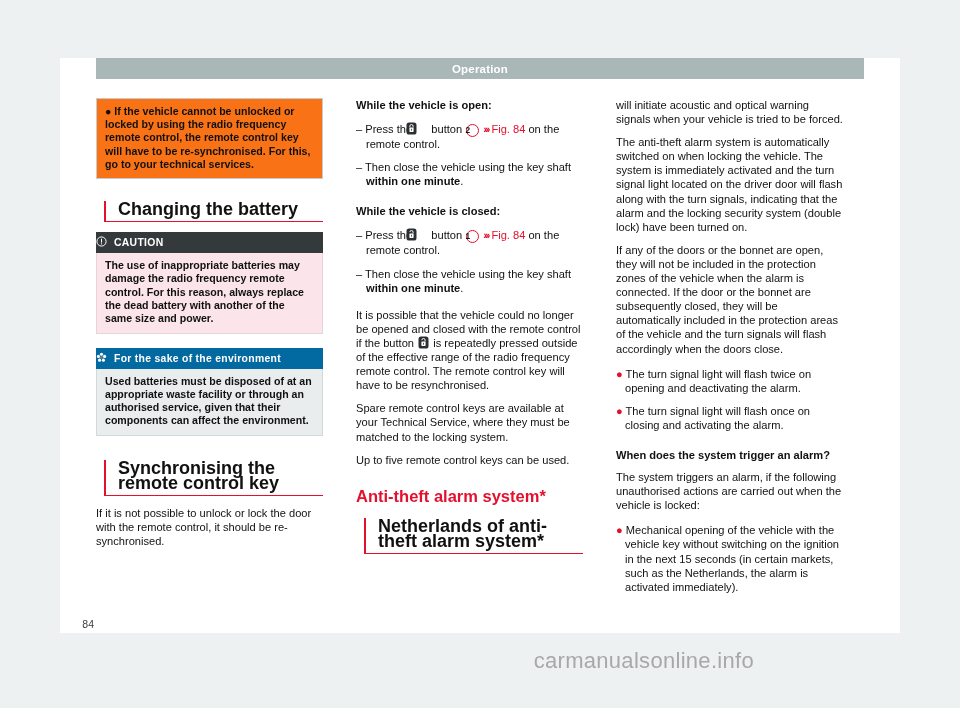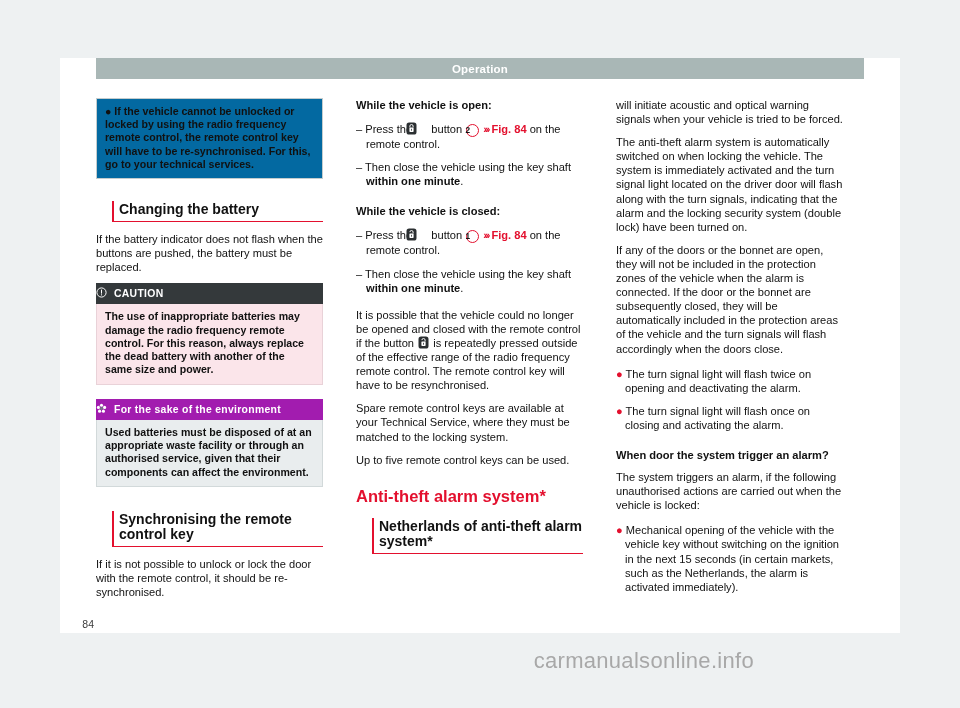--- a/index.html
+++ b/index.html
@@ -51,49 +51,49 @@
   .h1{
     color:#e3102e;
     font-size:16.5px;
     font-weight:bold;
     margin:8px 0 12px 0;
     line-height:19px;
   }
   
   .h2{
     position:relative;
-    font-size:14px; font-weight:bold; color:#111;
+    font-size:18px; font-weight:bold; color:#111;
     line-height:15px;
-    padding:1px 0 4px 5px;
+    padding:1px 0 4px 12px;
     border-left:2.5px solid #e3102e;
     border-bottom:1.4px solid #e3102e;
-    margin:6px 0 10px 16px;
+    margin:6px 0 10px 8px;
   }
 
   
   .notebox{
     border:1px solid #c4cccd;
-    background:#0369a1;
+    background:#f97316;
     padding:6px 8px 7px 8px;
     margin:0 0 22px 0;
     font-size:10.6px; line-height:13.2px;
     font-weight:bold; color:#111;
   }
   .notebox .bullet{color:#111; font-weight:bold;}
 
   
   .panel{margin:0 0 14px 0;}
   .panel-head{
     display:flex; align-items:center; gap:7px;
     padding:3px 0; height:15px;
     font-size:10.4px; font-weight:bold; color:#ffffff;
     letter-spacing:.3px;
   }
   .panel-head.caution{background:#34393b;}
-  .panel-head.env{background:#a21caf;}
+  .panel-head.env{background:#0369a1;}
   .panel-body{
     font-size:10.6px; line-height:13.3px;
     font-weight:bold; color:#111;
     padding:6px 8px 7px 8px;
     border:1px solid #d6dadb; border-top:none;
   }
   .panel-body.caution{background:#fbe5ea; border-color:#e9d2d8;}
   .panel-body.env{background:#e9edee; border-color:#d2d9da;}
 
   .ic{display:inline-block; vertical-align:-1px;}
@@ -111,21 +111,21 @@
     width:11px;height:11px;
     border:1.3px solid #e3102e;
     border-radius:50%;
     color:#111;
     font-size:8.2px; font-weight:bold;
     line-height:11px; text-align:center;
     vertical-align:0px;
     margin:0 1px;
   }
   .xref{
-    color:#e3102e; font-weight:bold; white-space:nowrap;
+    color:#e3102e; font-weight:normal; white-space:nowrap;
   }
   .chev{color:#e3102e; font-weight:bold; letter-spacing:-2px; font-size:11px;}
 
   .dash{ padding-left:10px; text-indent:-10px; margin:0 0 9px 0;}
   .rbul{ padding-left:9px; text-indent:-9px; margin:0 0 9px 0;}
   .rbul .d{color:#e3102e; font-weight:bold;}
 
   .watermark{
     position:absolute; left:0; top:648px;
     width:776px; text-align:right;
@@ -153,21 +153,20 @@
 
       <div class="notebox">
         <span class="bullet">●</span>
         <span>If the vehicle cannot be unlocked or locked by using the radio frequency remote control, the remote control key will have to be re-synchronised. For this, go to your technical services.</span>
       </div>
 
       <div class="h2">
         <span>Changing the battery</span>
       </div>
 
-      <p class="body">If the battery indicator does not flash when the buttons are pushed, the battery must be replaced.</p>
 
       <div class="panel">
         <div class="panel-head caution">
           <span class="ic">
             <svg width="11" height="11" viewBox="0 0 11 11">
               <circle cx="5.5" cy="5.5" r="4.6" fill="none" stroke="#ffffff" stroke-width="1"></circle>
               <rect x="5" y="2.6" width="1" height="4" fill="#ffffff"></rect>
               <rect x="5" y="7.3" width="1" height="1.1" fill="#ffffff"></rect>
             </svg>
           </span>
@@ -288,21 +287,21 @@
       <p class="body rbul">
         <span class="d">●</span>
         <span>The turn signal light will flash twice on opening and deactivating the alarm.</span>
       </p>
 
       <p class="body rbul" style="margin-bottom:16px;">
         <span class="d">●</span>
         <span>The turn signal light will flash once on closing and activating the alarm.</span>
       </p>
 
-      <p class="body b" style="margin-bottom:8px;">When door the system trigger an alarm?</p>
+      <p class="body b" style="margin-bottom:8px;">When does the system trigger an alarm?</p>
 
       <p class="body" style="margin-bottom:11px;">The system triggers an alarm, if the following unauthorised actions are carried out when the vehicle is locked:</p>
 
       <p class="body rbul">
         <span class="d">●</span>
         <span>Mechanical opening of the vehicle with the vehicle key without switching on the ignition in the next 15 seconds (in certain markets, such as the Netherlands, the alarm is activated immediately).</span>
       </p>
     </div>
 
   </div>

